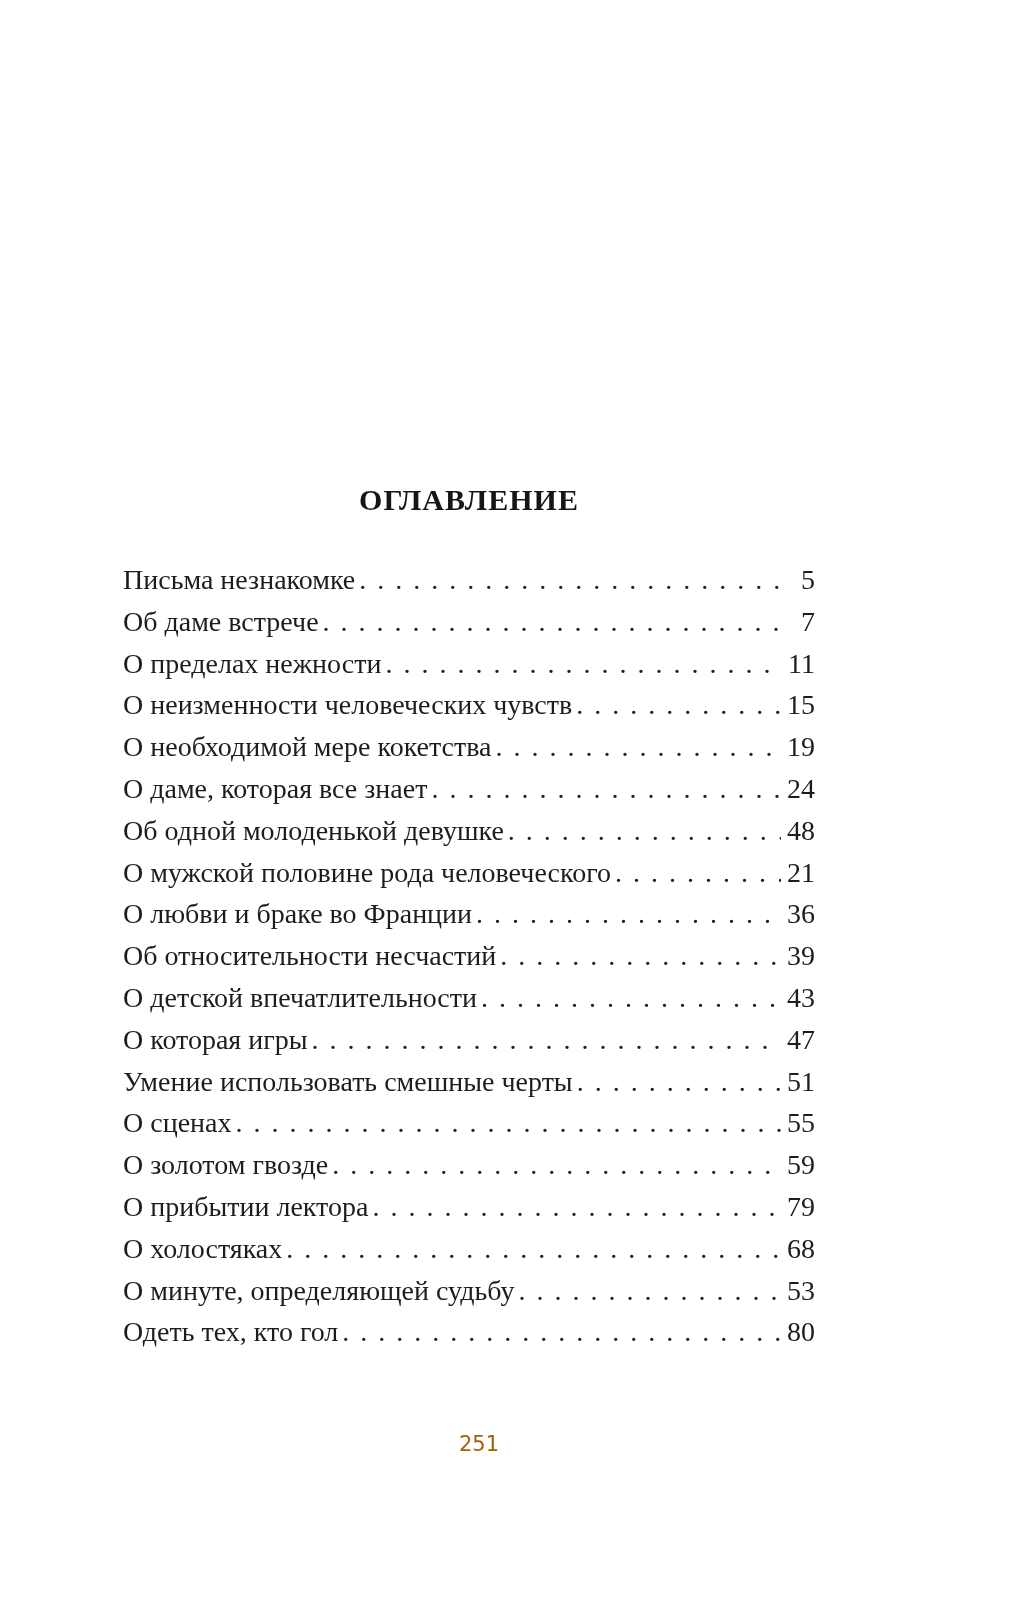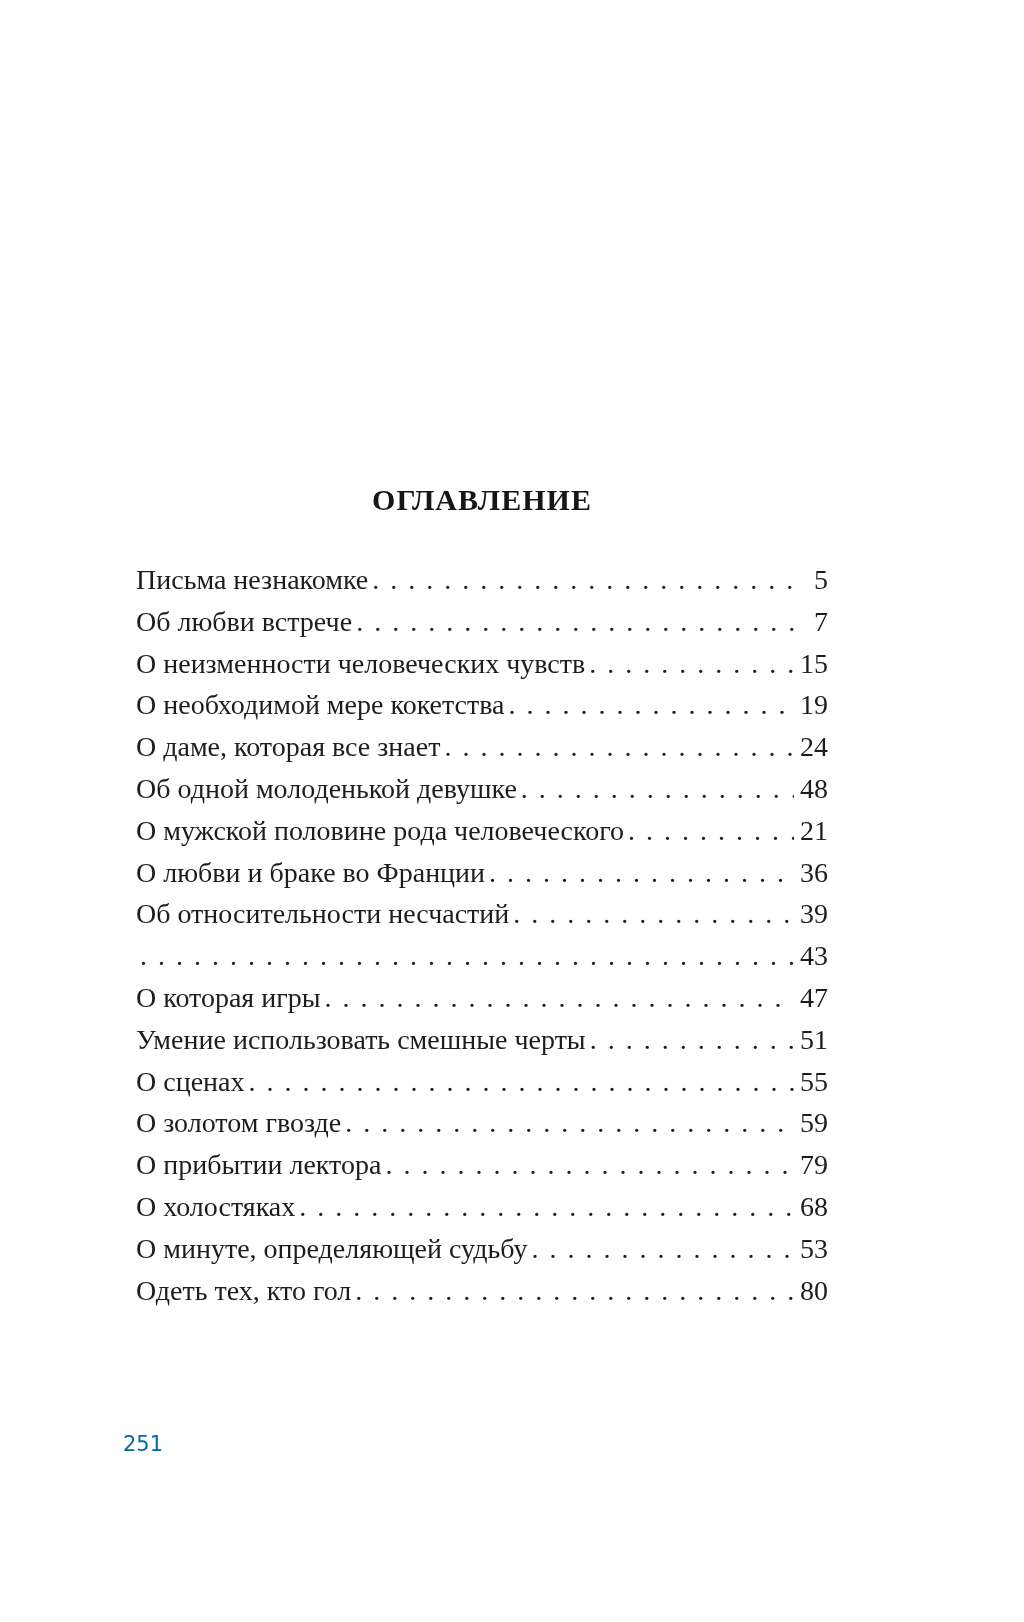--- a/index.html
+++ b/index.html
@@ -15,21 +15,21 @@
 
   .page {
     position: relative;
     width: 1024px;
     height: 1622px;
     background: #ffffff;
   }
 
   .content {
     position: absolute;
-    left: 136px;
+    left: 123px;
     top: 0;
     width: 692px;
   }
 
   .toc-title {
     margin-top: 482px;
     text-align: center;
     font-weight: bold;
     font-size: 30px;
     line-height: 36px;
@@ -70,42 +70,48 @@
     flex: 0 0 auto;
     min-width: 34px;
     text-align: right;
   }
 
   .folio {
     position: absolute;
     left: 123px;
     top: 1432px;
     width: 712px;
+    text-align: center;
     font-family: "DejaVu Sans", "Liberation Sans", sans-serif;
     font-size: 21px;
-    color: #0369a1;
+    color: #a16207;
   }
 </style>
 </head>
 <body>
 
 <div class="page">
   <div class="content">
     <h1 class="toc-title">ОГЛАВЛЕНИЕ</h1>
 
     <div class="toc-list" id="toc-list">
         <div class="toc-row">
           <span class="toc-entry-title">Письма незнакомке</span>
           <span class="toc-leader"></span>
           <span class="toc-entry-page">5</span>
         </div>
         <div class="toc-row">
-          <span class="toc-entry-title">Об любви встрече</span>
+          <span class="toc-entry-title">Об даме встрече</span>
           <span class="toc-leader"></span>
           <span class="toc-entry-page">7</span>
+        </div>
+        <div class="toc-row">
+          <span class="toc-entry-title">О пределах нежности</span>
+          <span class="toc-leader"></span>
+          <span class="toc-entry-page">11</span>
         </div>
         <div class="toc-row">
           <span class="toc-entry-title">О неизменности человеческих чувств</span>
           <span class="toc-leader"></span>
           <span class="toc-entry-page">15</span>
         </div>
         <div class="toc-row">
           <span class="toc-entry-title">О необходимой мере кокетства</span>
           <span class="toc-leader"></span>
           <span class="toc-entry-page">19</span>
@@ -129,20 +135,21 @@
           <span class="toc-entry-title">О любви и браке во Франции</span>
           <span class="toc-leader"></span>
           <span class="toc-entry-page">36</span>
         </div>
         <div class="toc-row">
           <span class="toc-entry-title">Об относительности несчастий</span>
           <span class="toc-leader"></span>
           <span class="toc-entry-page">39</span>
         </div>
         <div class="toc-row">
+          <span class="toc-entry-title">О детской впечатлительности</span>
           <span class="toc-leader"></span>
           <span class="toc-entry-page">43</span>
         </div>
         <div class="toc-row">
           <span class="toc-entry-title">О которая игры</span>
           <span class="toc-leader"></span>
           <span class="toc-entry-page">47</span>
         </div>
         <div class="toc-row">
           <span class="toc-entry-title">Умение использовать смешные черты</span>

